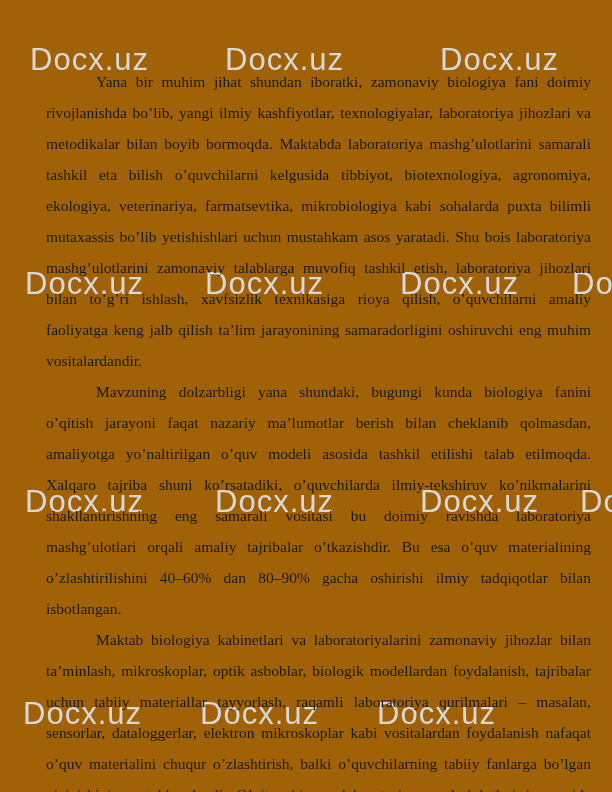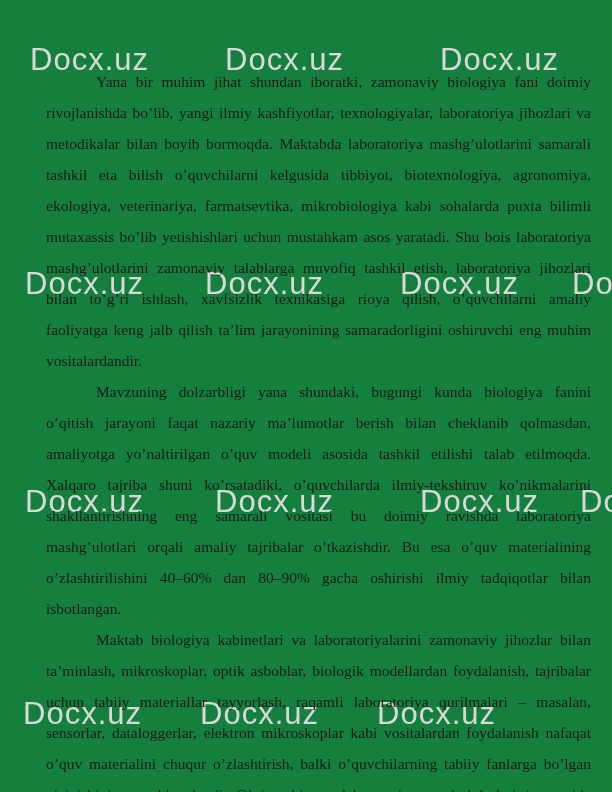--- a/index.html
+++ b/index.html
@@ -1,21 +1,21 @@
 <!DOCTYPE html>
 <html><head>
 <meta charset="utf-8">
 <style>
   html, body { margin: 0; padding: 0; background: #e8e8e8; }
   .page {
     position: relative;
     width: 612px;
     height: 792px;
     margin: 0 auto;
-    background: #15803d;
+    background: #a16207;
     overflow: hidden;
     font-family: "Liberation Serif", serif;
   }
   .watermark-layer {
     position: absolute;
     inset: 0;
     pointer-events: none;
   }
   .wm {
     position: absolute;

